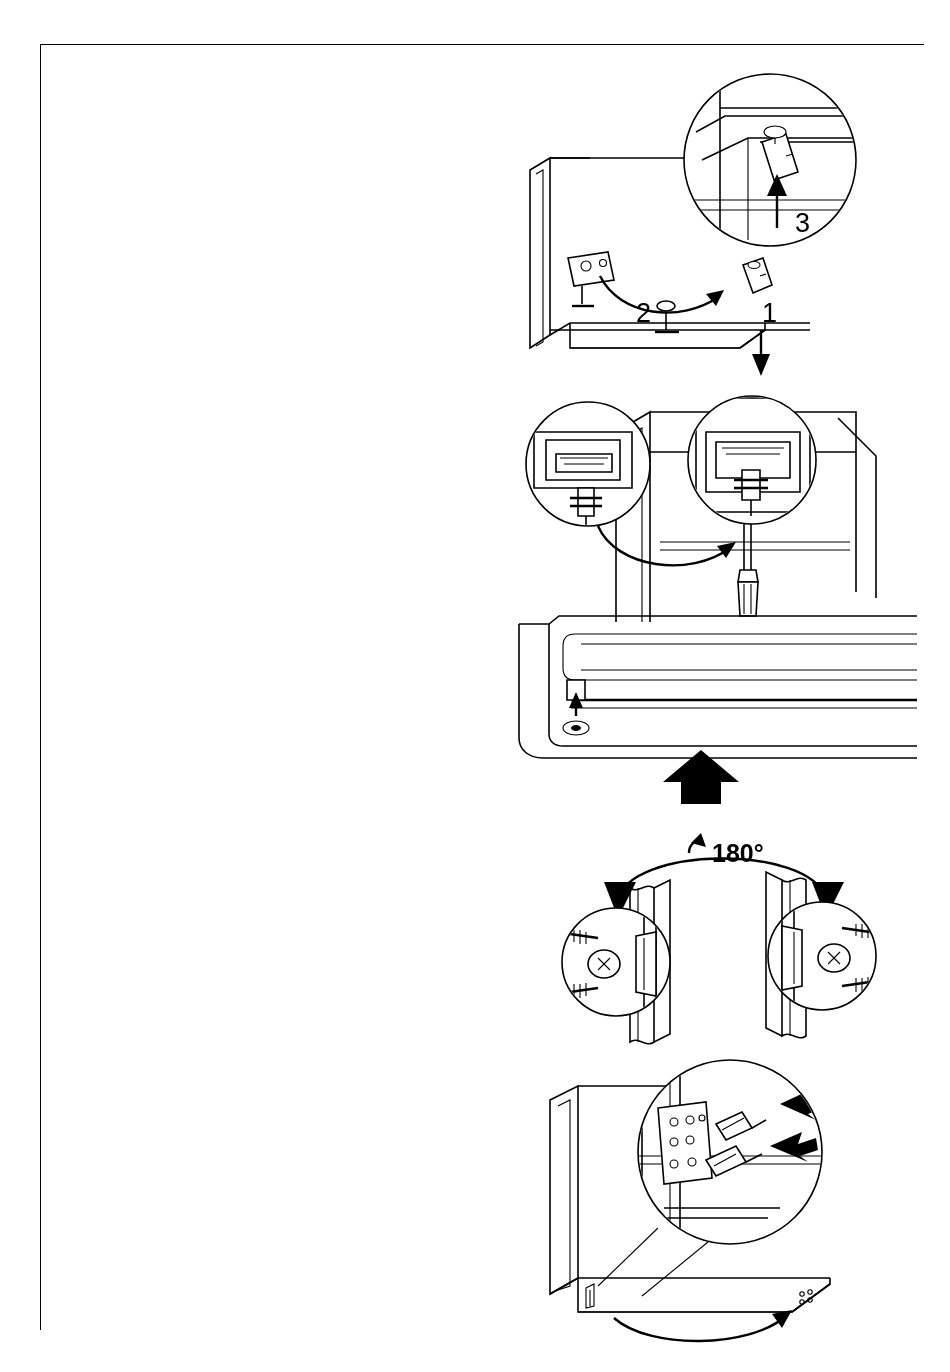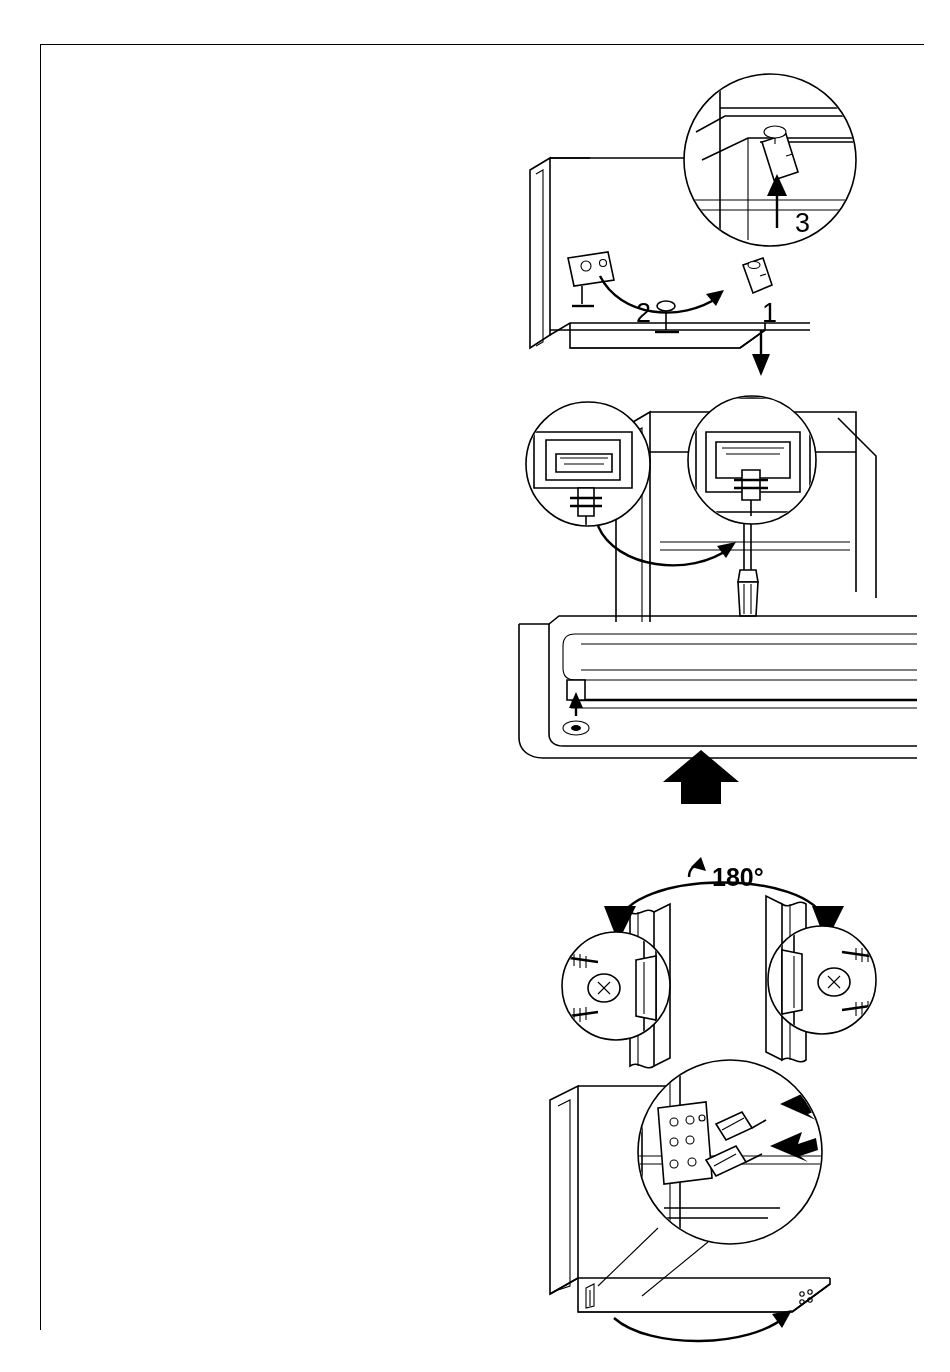--- a/index.html
+++ b/index.html
@@ -212,21 +212,21 @@
       <ellipse class="wht-thin" cx="71" cy="120" rx="13" ry="7"></ellipse>
       <ellipse class="blk" cx="71" cy="120" rx="5" ry="3"></ellipse>
 
       <path class="ln-thick" d="M71 108 L71 96"></path>
       <path class="blk" d="M64 100 L78 100 L71 84 Z"></path>
 
       <path class="blk" d="M176 196 L176 174 L158 174 L196 142 L234 174 L216 174 L216 196 Z"></path>
     </svg>
   </div>
 
-  <div class="fig" style="left:560px; top:844px; width:330px; height:240px;">
+  <div class="fig" style="left:560px; top:820px; width:330px; height:240px;">
     <svg width="330" height="240" viewBox="0 0 330 240">
 
       <g>
         <path class="ln-thick" d="M129 33 C129 24 136 19 143 21"></path>
         <path class="blk" d="M141 13 L131 23 L146 27 Z"></path>
         <text class="deg" x="152" y="42">180°</text>
       </g>
 
       <path class="ln-thick" d="M58 80 C70 26 248 24 266 78"></path>
       <path class="blk" d="M44 62 L76 62 L58 98 Z"></path>

